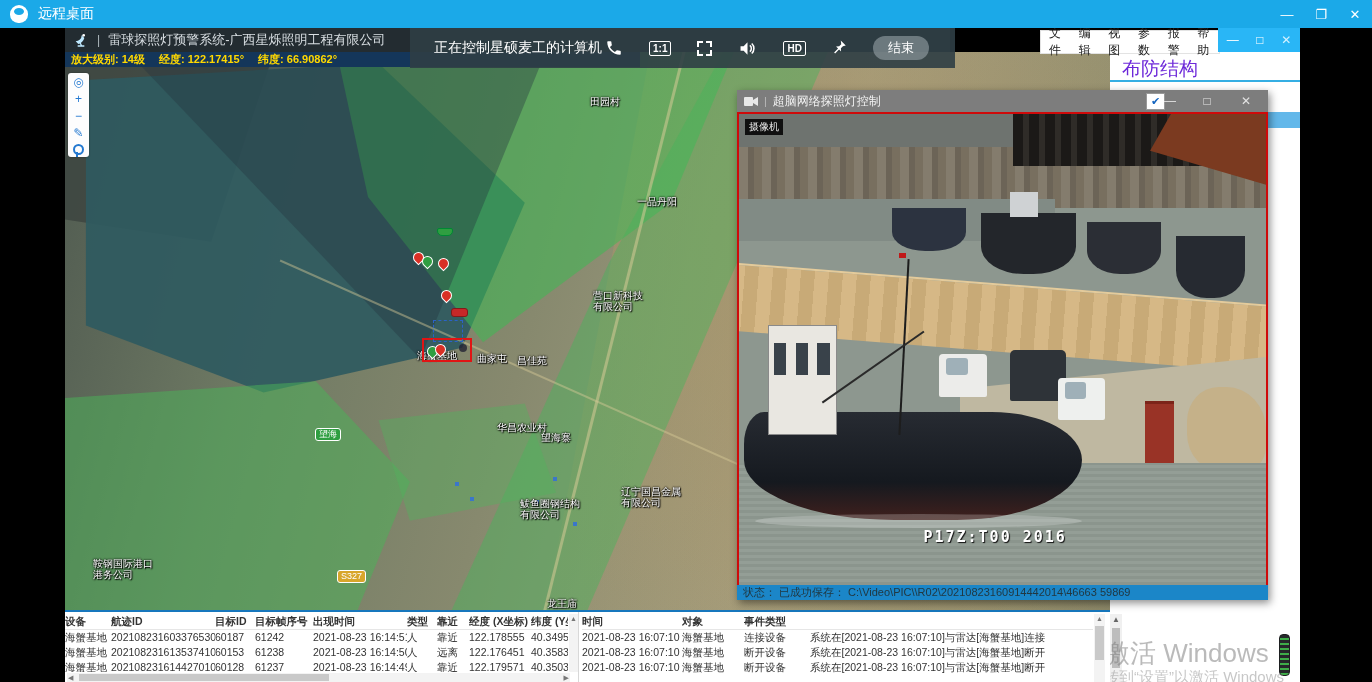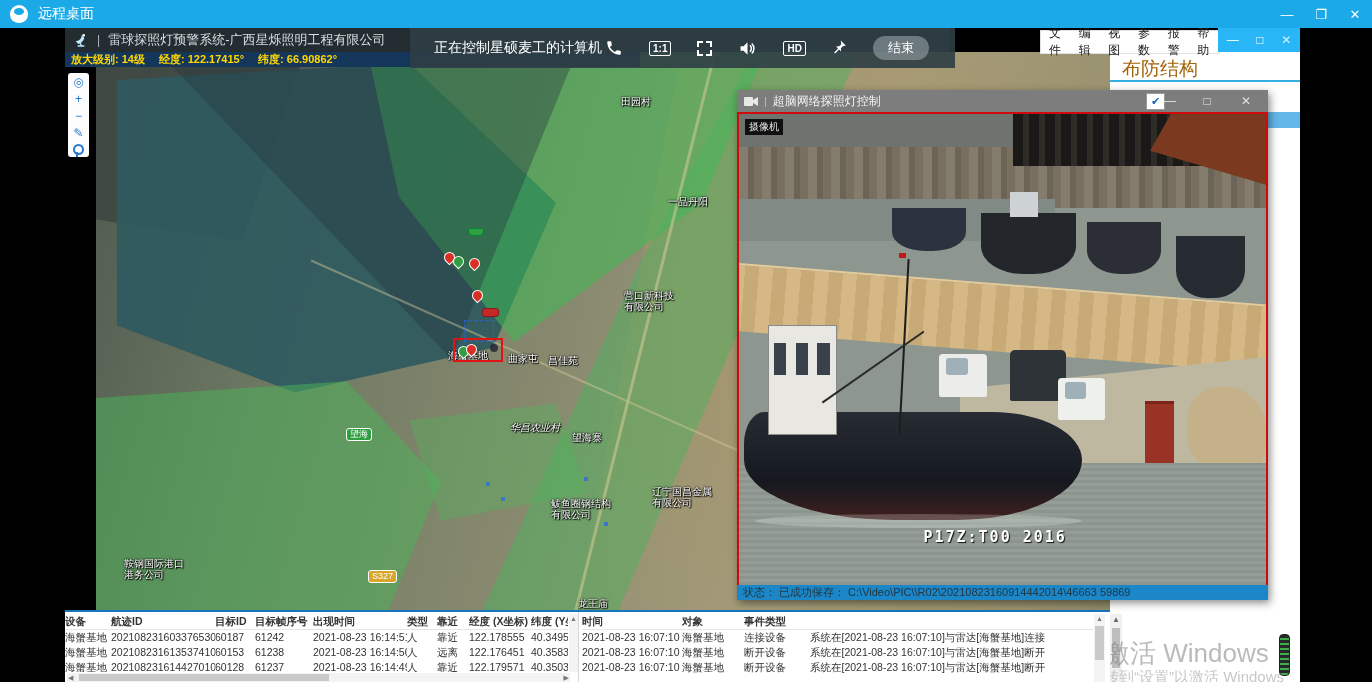--- a/index.html
+++ b/index.html
@@ -40,21 +40,21 @@
   .fs-box{width:15px;height:15px;position:relative;}
   .fs-box i{position:absolute;width:4px;height:4px;border:0 solid #fff;}
   .fs-box i:nth-child(1){left:0;top:0;border-left-width:2px;border-top-width:2px;}
   .fs-box i:nth-child(2){right:0;top:0;border-right-width:2px;border-top-width:2px;}
   .fs-box i:nth-child(3){left:0;bottom:0;border-left-width:2px;border-bottom-width:2px;}
   .fs-box i:nth-child(4){right:0;bottom:0;border-right-width:2px;border-bottom-width:2px;}
   .end-btn{background:rgba(160,172,177,.55);color:#fff;font-size:13px;border-radius:12px;padding:3px 15px;cursor:default;}
 
   
   .map{left:65px;top:52px;width:1045px;height:558px;overflow:hidden;z-index:1;
-       background:linear-gradient(105deg,#4f5a50 0%,#6e7963 22%,#87896e 45%,#a19e81 68%,#8f9073 88%,#7f8268 100%);margin-left:31px;}
+       background:linear-gradient(105deg,#4f5a50 0%,#6e7963 22%,#87896e 45%,#a19e81 68%,#8f9073 88%,#7f8268 100%);}
   .map-layer{position:absolute;left:0;top:0;width:100%;height:100%;}
   .ml-darkland{clip-path:polygon(0 0,20% 0,14% 34%,0 30%);background:#3d4541;opacity:.85;}
   .ml-water{clip-path:polygon(2% 5%,30% 2%,44% 27%,38% 53%,19% 61%,2% 49%);background:#2f5a60;opacity:.92;}
   .ml-terrain{clip-path:polygon(56% 0,100% 0,100% 100%,46% 100%);background:
        radial-gradient(circle at 70% 30%,rgba(176,150,104,.55),rgba(0,0,0,0) 60%),
        radial-gradient(circle at 85% 70%,rgba(170,148,102,.5),rgba(0,0,0,0) 55%);}
   .ml-green1{clip-path:polygon(26% 0,64% 0,58% 27%,40% 52%,29% 26%);background:rgba(62,185,84,.55);}
   .ml-green2{clip-path:polygon(63% 0,73% 0,50% 100%,37% 100%,52% 38%);background:rgba(70,180,90,.45);}
   .ml-green3{clip-path:polygon(0 62%,24% 59%,33% 77%,28% 100%,0 100%);background:rgba(74,178,88,.52);}
   .ml-green4{clip-path:polygon(30% 66%,44% 63%,47% 79%,33% 84%);background:rgba(80,180,92,.4);}
@@ -80,21 +80,21 @@
   .map-pin.green{background:#2f9e41;}
   .map-pin.boat{width:14px;height:6px;border-radius:2px 2px 5px 5px;transform:none;background:#2f9e41;border:1px solid #083;}
   .map-pin.car{width:15px;height:7px;border-radius:3px;transform:none;background:#c62828;border:1px solid #801b1b;}
   .cam-box{left:357px;top:286px;width:46px;height:20px;border:2px solid #e01414;z-index:3;}
   .cam-box::after{content:"";position:absolute;right:3px;top:4px;width:8px;height:8px;border-radius:50%;background:#223;opacity:.8;}
   .sel-bracket{left:368px;top:268px;width:28px;height:20px;border:1px dashed #2a62c9;z-index:3;}
   .bdot{position:absolute;width:4px;height:4px;background:#3b76c9;z-index:2;}
 
   
   .right-panel{left:1110px;top:52px;width:190px;height:630px;background:#fff;z-index:6;overflow:hidden;}
-  .rp-heading{position:absolute;left:12px;top:4px;font-size:19px;color:#a16207;}
+  .rp-heading{position:absolute;left:12px;top:4px;font-size:19px;color:#6d28d9;}
   .rp-underline{position:absolute;left:0;top:28px;width:190px;height:2px;background:#35aee3;}
   .rp-tree{position:absolute;left:8px;top:36px;font-size:11px;color:#333;}
   .rp-expander{font-size:8px;color:#555;margin-right:3px;}
   .rp-selected{position:absolute;left:156px;top:60px;width:34px;height:16px;background:#63b8ea;}
   .green-slider{position:absolute;left:169px;top:582px;width:9px;height:40px;border-radius:4px;background:
        repeating-linear-gradient(0deg,#3fae49 0 2px,#26292b 2px 5px);border:1px solid #1d1f20;}
   .wm1{position:absolute;left:-6px;top:584px;font-size:26px;color:rgba(130,130,130,.55);white-space:nowrap;}
   .wm2{position:absolute;left:-6px;top:616px;font-size:15px;color:rgba(130,130,130,.45);white-space:nowrap;}
   .rp-scroll{position:absolute;left:0px;top:562px;width:12px;height:68px;background:#f0f0f0;}
   .rp-scroll .thumb{position:absolute;left:2px;top:14px;width:8px;height:40px;background:#bdbdbd;}
@@ -196,21 +196,21 @@
   <div class="abs bdot" style="left:508px;top:470px;"></div>
   <div class="map-label" style="left: 525px; top: 44px;">田园村</div>
     <div class="map-label" style="left: 572px; top: 144px;">一品丹阳</div>
     <div class="map-label" style="left: 528px; top: 238px;">
       <div>营口新科技</div>
       <div>有限公司</div>
     </div>
     <div class="map-label" style="left: 352px; top: 298px;">海蟹基地</div>
     <div class="map-label" style="left: 412px; top: 301px;">曲家屯</div>
     <div class="map-label" style="left: 452px; top: 303px;">昌佳苑</div>
-    <div class="map-label" style="left: 414px; top: 370px; font-style: italic;">华昌农业村</div>
+    <div class="map-label" style="left: 432px; top: 370px;">华昌农业村</div>
     <div class="map-label" style="left: 476px; top: 380px;">望海寨</div>
     <div class="map-label" style="left: 455px; top: 446px;">
       <div>鲅鱼圈钢结构</div>
       <div>有限公司</div>
     </div>
     <div class="map-label" style="left: 556px; top: 434px;">
       <div>辽宁国昌金属</div>
       <div>有限公司</div>
     </div>
     <div class="map-label" style="left: 28px; top: 506px;">

